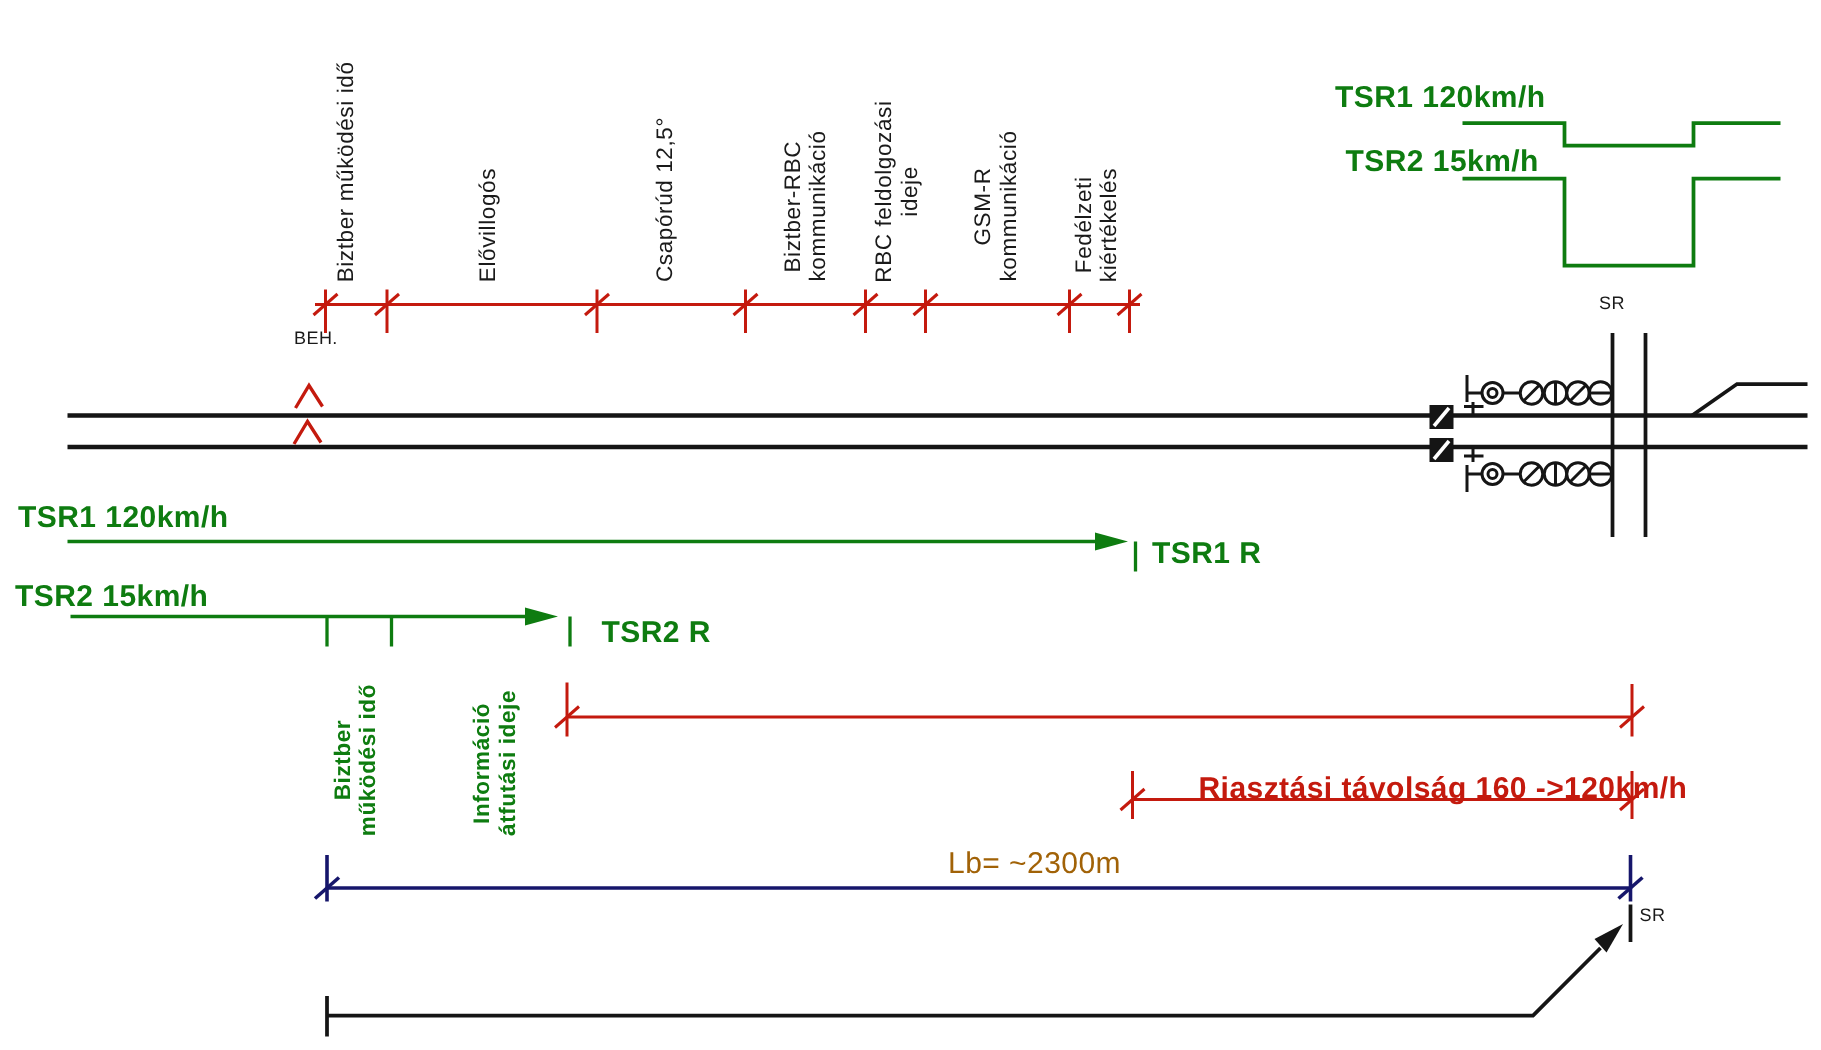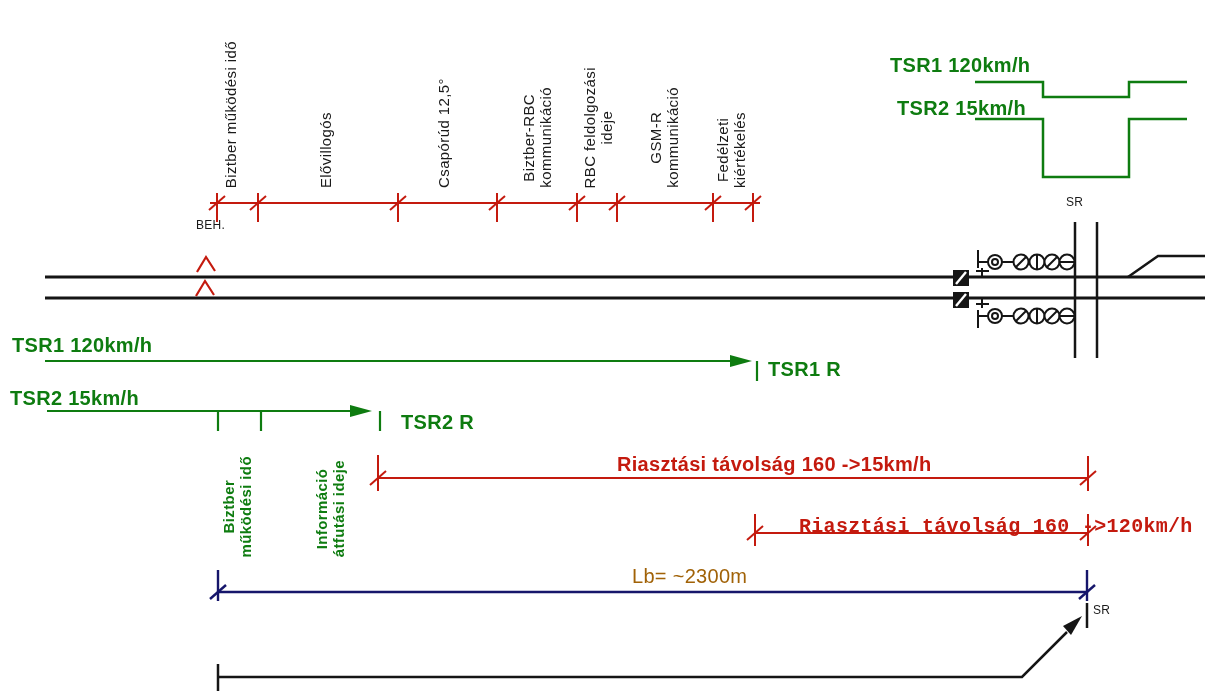--- a/index.html
+++ b/index.html
@@ -179,20 +179,19 @@
   <div class="lbl green" style="left:12px;  top:334px;">TSR1 120km/h</div>
   <div class="lbl green" style="left:768px; top:358px;">TSR1 R</div>
   <div class="lbl green" style="left:10px;  top:387px;">TSR2 15km/h</div>
   <div class="lbl green" style="left:401px; top:411px;">TSR2 R</div>
 
   <div class="vlabel vgreen" style="left:220px; bottom:143px;">Biztber
 működési idő</div>
   <div class="vlabel vgreen" style="left:313px; bottom:143px;">Információ
 átfutási ideje</div>
 
-  <div class="lbl red" style="left:617px; top:453px;">Riasztási távolság 160 -&gt;15km/h</div>
-  <div class="lbl red" style="left:799px; top:515px;font-family:Liberation Mono, monospace;">Riasztási távolság 160 -&gt;120km/h</div>
+  <div class="lbl red" style="left:799px; top:515px;">Riasztási távolság 160 -&gt;120km/h</div>
 
   <div class="lbl blue" style="left:632px; top:565px;">Lb= ~2300m</div>
 
   <div class="lbl black-lbl" style="left:1093px; top:603px;">SR</div>
 
 </div>
 
 </body></html>

